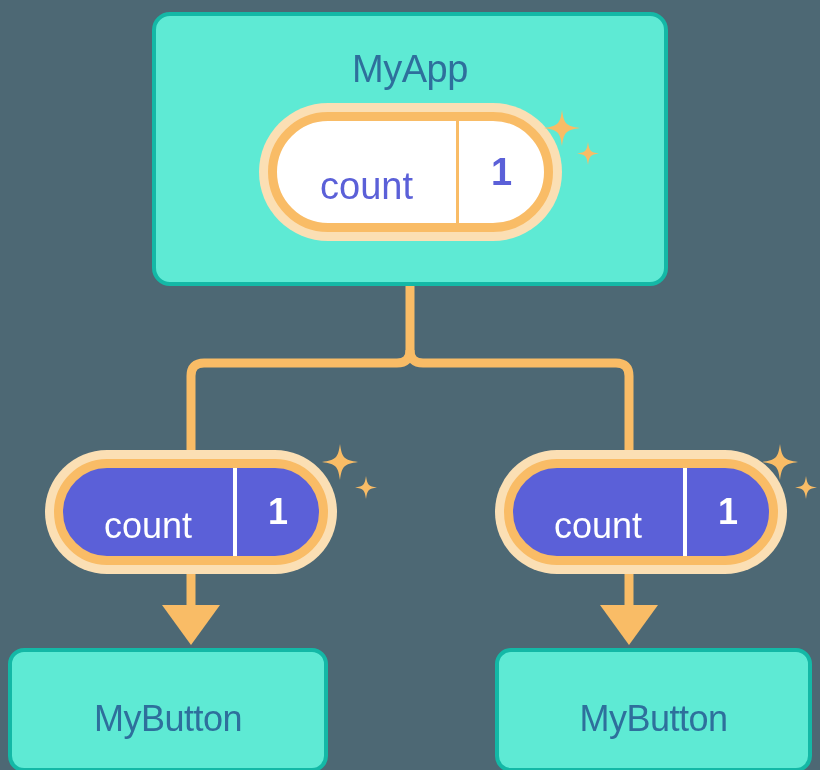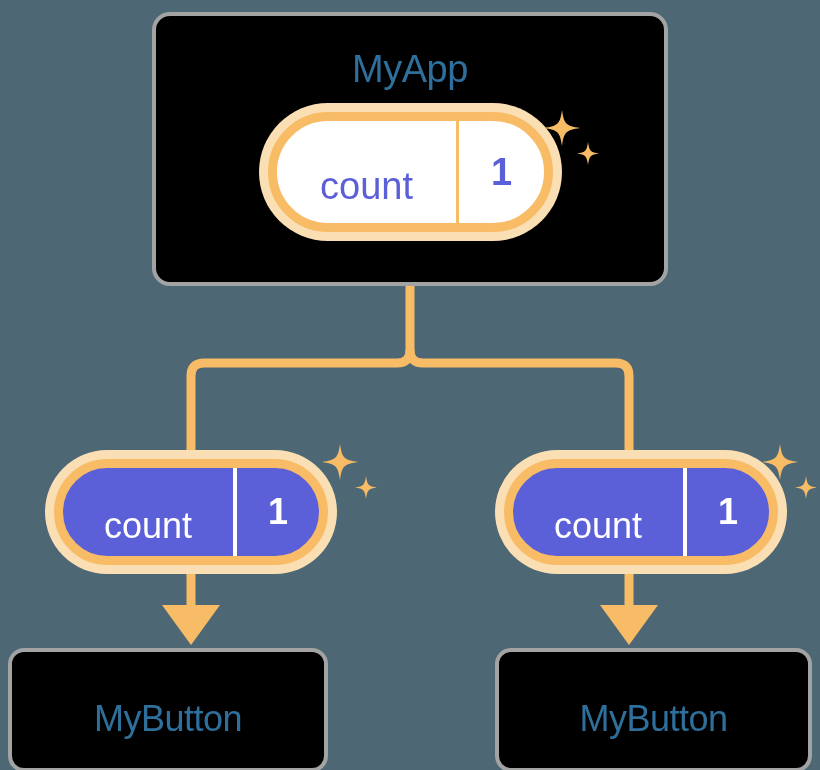--- a/index.html
+++ b/index.html
@@ -28,22 +28,22 @@
     left: 0;
     top: 0;
     width: 820px;
     height: 770px;
     z-index: 1;
   }
 
   
   .card {
     position: absolute;
-    background: #000000;
-    border: 4px solid #a3a3a3;
+    background: #5eead4;
+    border: 4px solid #14b8a6;
     border-radius: 16px;
     box-sizing: border-box;
     z-index: 2;
     display: flex;
     flex-direction: column;
     align-items: center;
   }
 
   .card-title {
     color: #2e6f9c;

